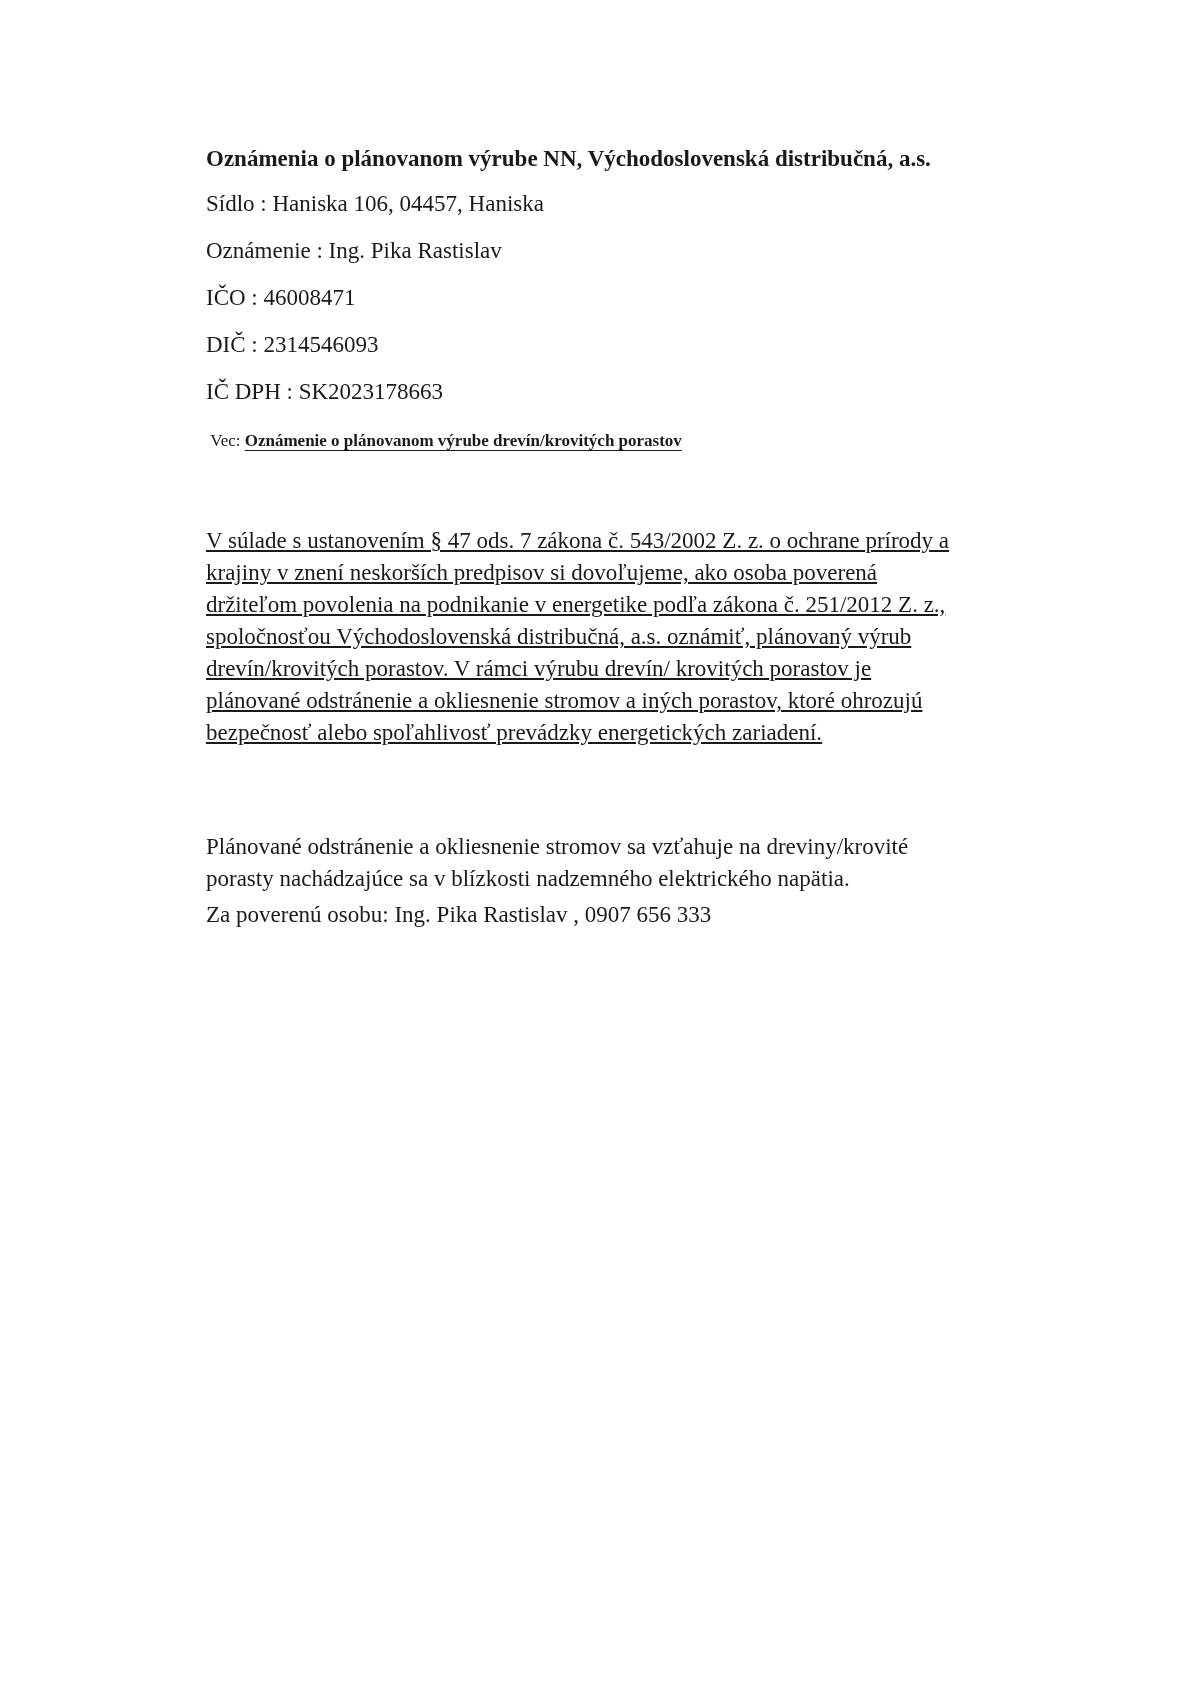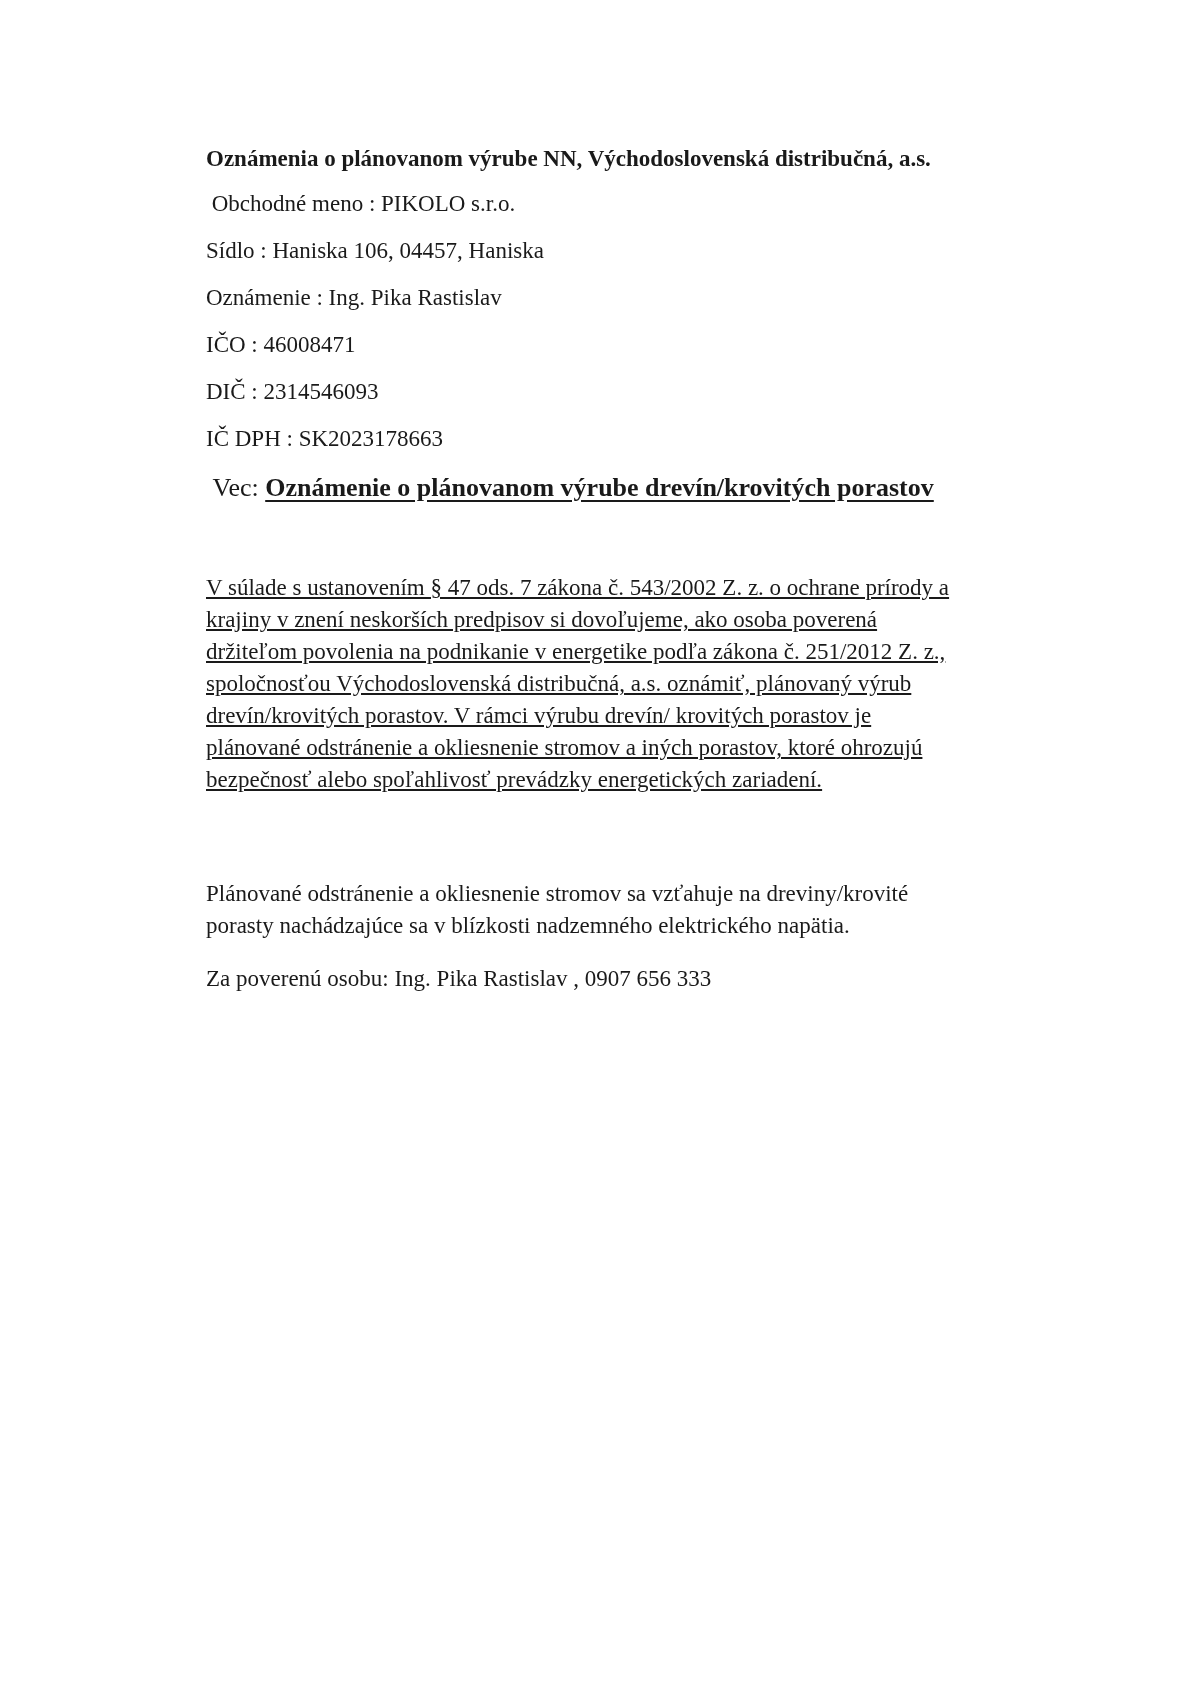--- a/index.html
+++ b/index.html
@@ -20,45 +20,44 @@
   .doc-title {
     font-weight: bold;
     margin-bottom: 13px;
     white-space: pre-wrap;
   }
   .info-line {
     margin-bottom: 15px;
     white-space: pre-wrap;
   }
   .subject-line {
-    font-size: 26px;
+    font-size: 17px;
     line-height: 36px;
     white-space: pre-wrap;
   }
   .subject-title {
     font-weight: bold;
     text-decoration: underline;
     text-underline-offset: 4px;
   }
   .para {
     max-width: 906px;
   }
   .para-1 { margin-top: 66px; text-decoration: underline; }
   .para-2 { margin-top: 82px; }
   .closing-place { margin-top: 123px; }
-  .closing-sig { margin-top: 21px; }
+  .closing-sig { margin-top: 4px; }
 </style>
 </head>
 <body>
 
 <div class="page">
 
   <p class="doc-title">Oznámenia o plánovanom výrube NN, Východoslovenská distribučná, a.s.</p>
 
-  <p class="info-line"> Obchodné meno : PIKOLO s.r.o.</p>
 
   <p class="info-line">Sídlo : Haniska 106, 04457, Haniska</p>
 
   <p class="info-line">Oznámenie : Ing. Pika Rastislav</p>
 
   <p class="info-line">IČO : 46008471</p>
 
   <p class="info-line">DIČ : 2314546093</p>
 
   <p class="info-line">IČ DPH : SK2023178663</p>

